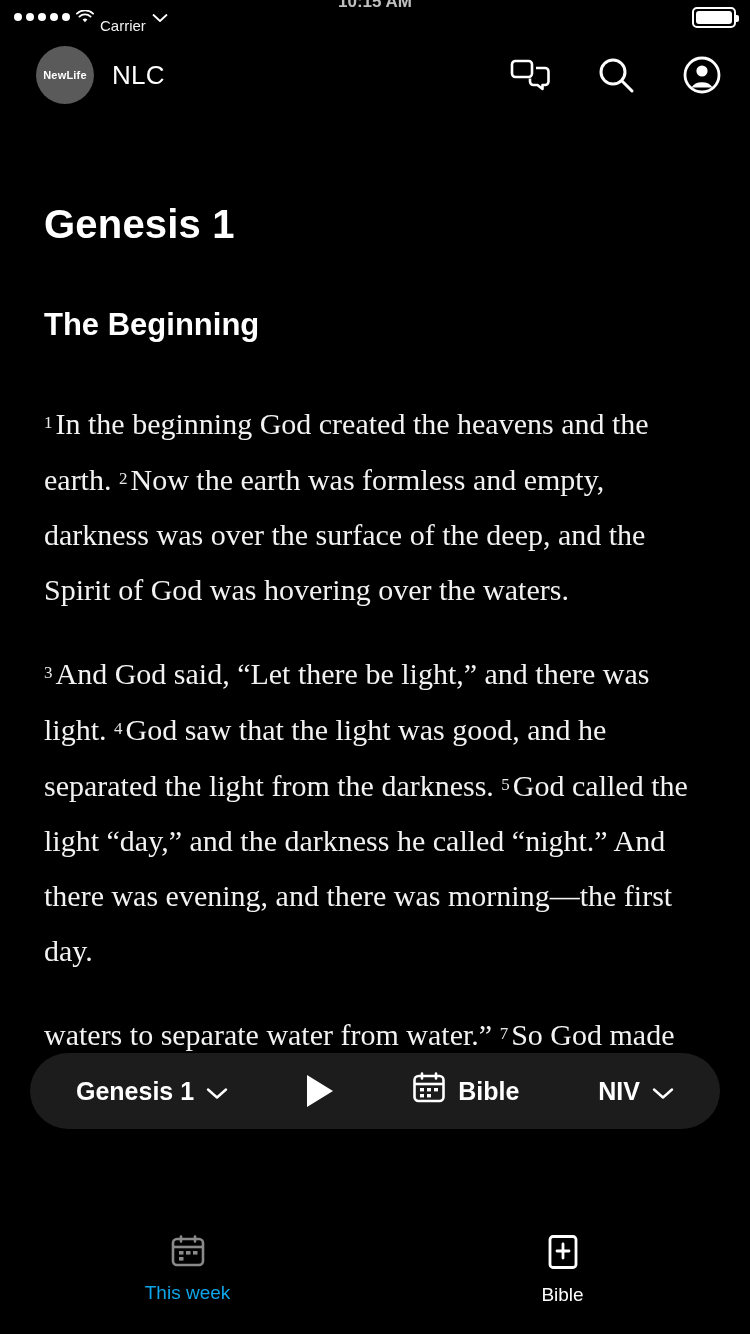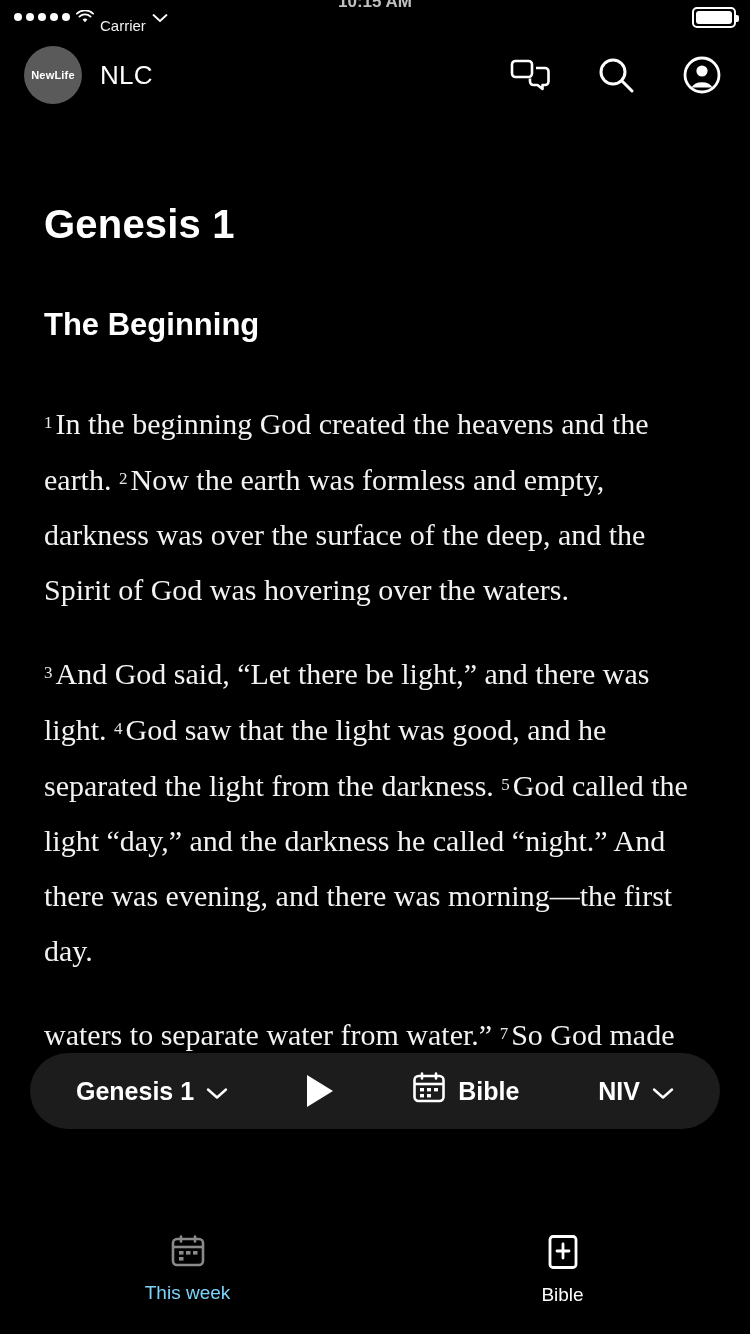--- a/index.html
+++ b/index.html
@@ -55,21 +55,21 @@
   .battery::after {
     content: ""; position: absolute; right: -5px; top: 6px;
     width: 3px; height: 7px; background: #fff; border-radius: 0 2px 2px 0;
   }
   .battery i { position: absolute; left: 2px; top: 2px; bottom: 2px; right: 2px; background: #fff; border-radius: 3px; display: block; }
 
   
   .appbar {
     height: 82px;
     display: flex; align-items: center;
-    padding: 0 26px 0 24px;
+    padding: 0 26px 0 36px;
   }
   .brand { display: flex; align-items: center; gap: 18px; }
   .logo {
     width: 58px; height: 58px; border-radius: 50%;
     background: #5a5a5a;
     display: flex; align-items: center; justify-content: center;
     font-size: 11px; font-weight: 700; color: #fff; letter-spacing: .2px;
   }
   .brand-title { font-size: 26px; font-weight: 400; letter-spacing: .3px; }
   .appbar-actions { margin-left: auto; display: flex; align-items: center; gap: 42px; }
@@ -133,21 +133,21 @@
     background: #000;
     display: flex;
     align-items: flex-start;
     padding-top: 12px;
   }
   .tab {
     flex: 1;
     display: flex; flex-direction: column; align-items: center; gap: 10px;
   }
   .tab .tab-label { font-size: 19px; }
-  .tab.inactive { color: #7dd3fc; }
+  .tab.inactive { color: #0ea5e9; }
   .tab.active { color: #fff; }
 </style>
 </head>
 <body>
 
 <div id="app">
 
   <div class="statusbar">
     <div class="sb-left">
       <span class="sb-dots">

